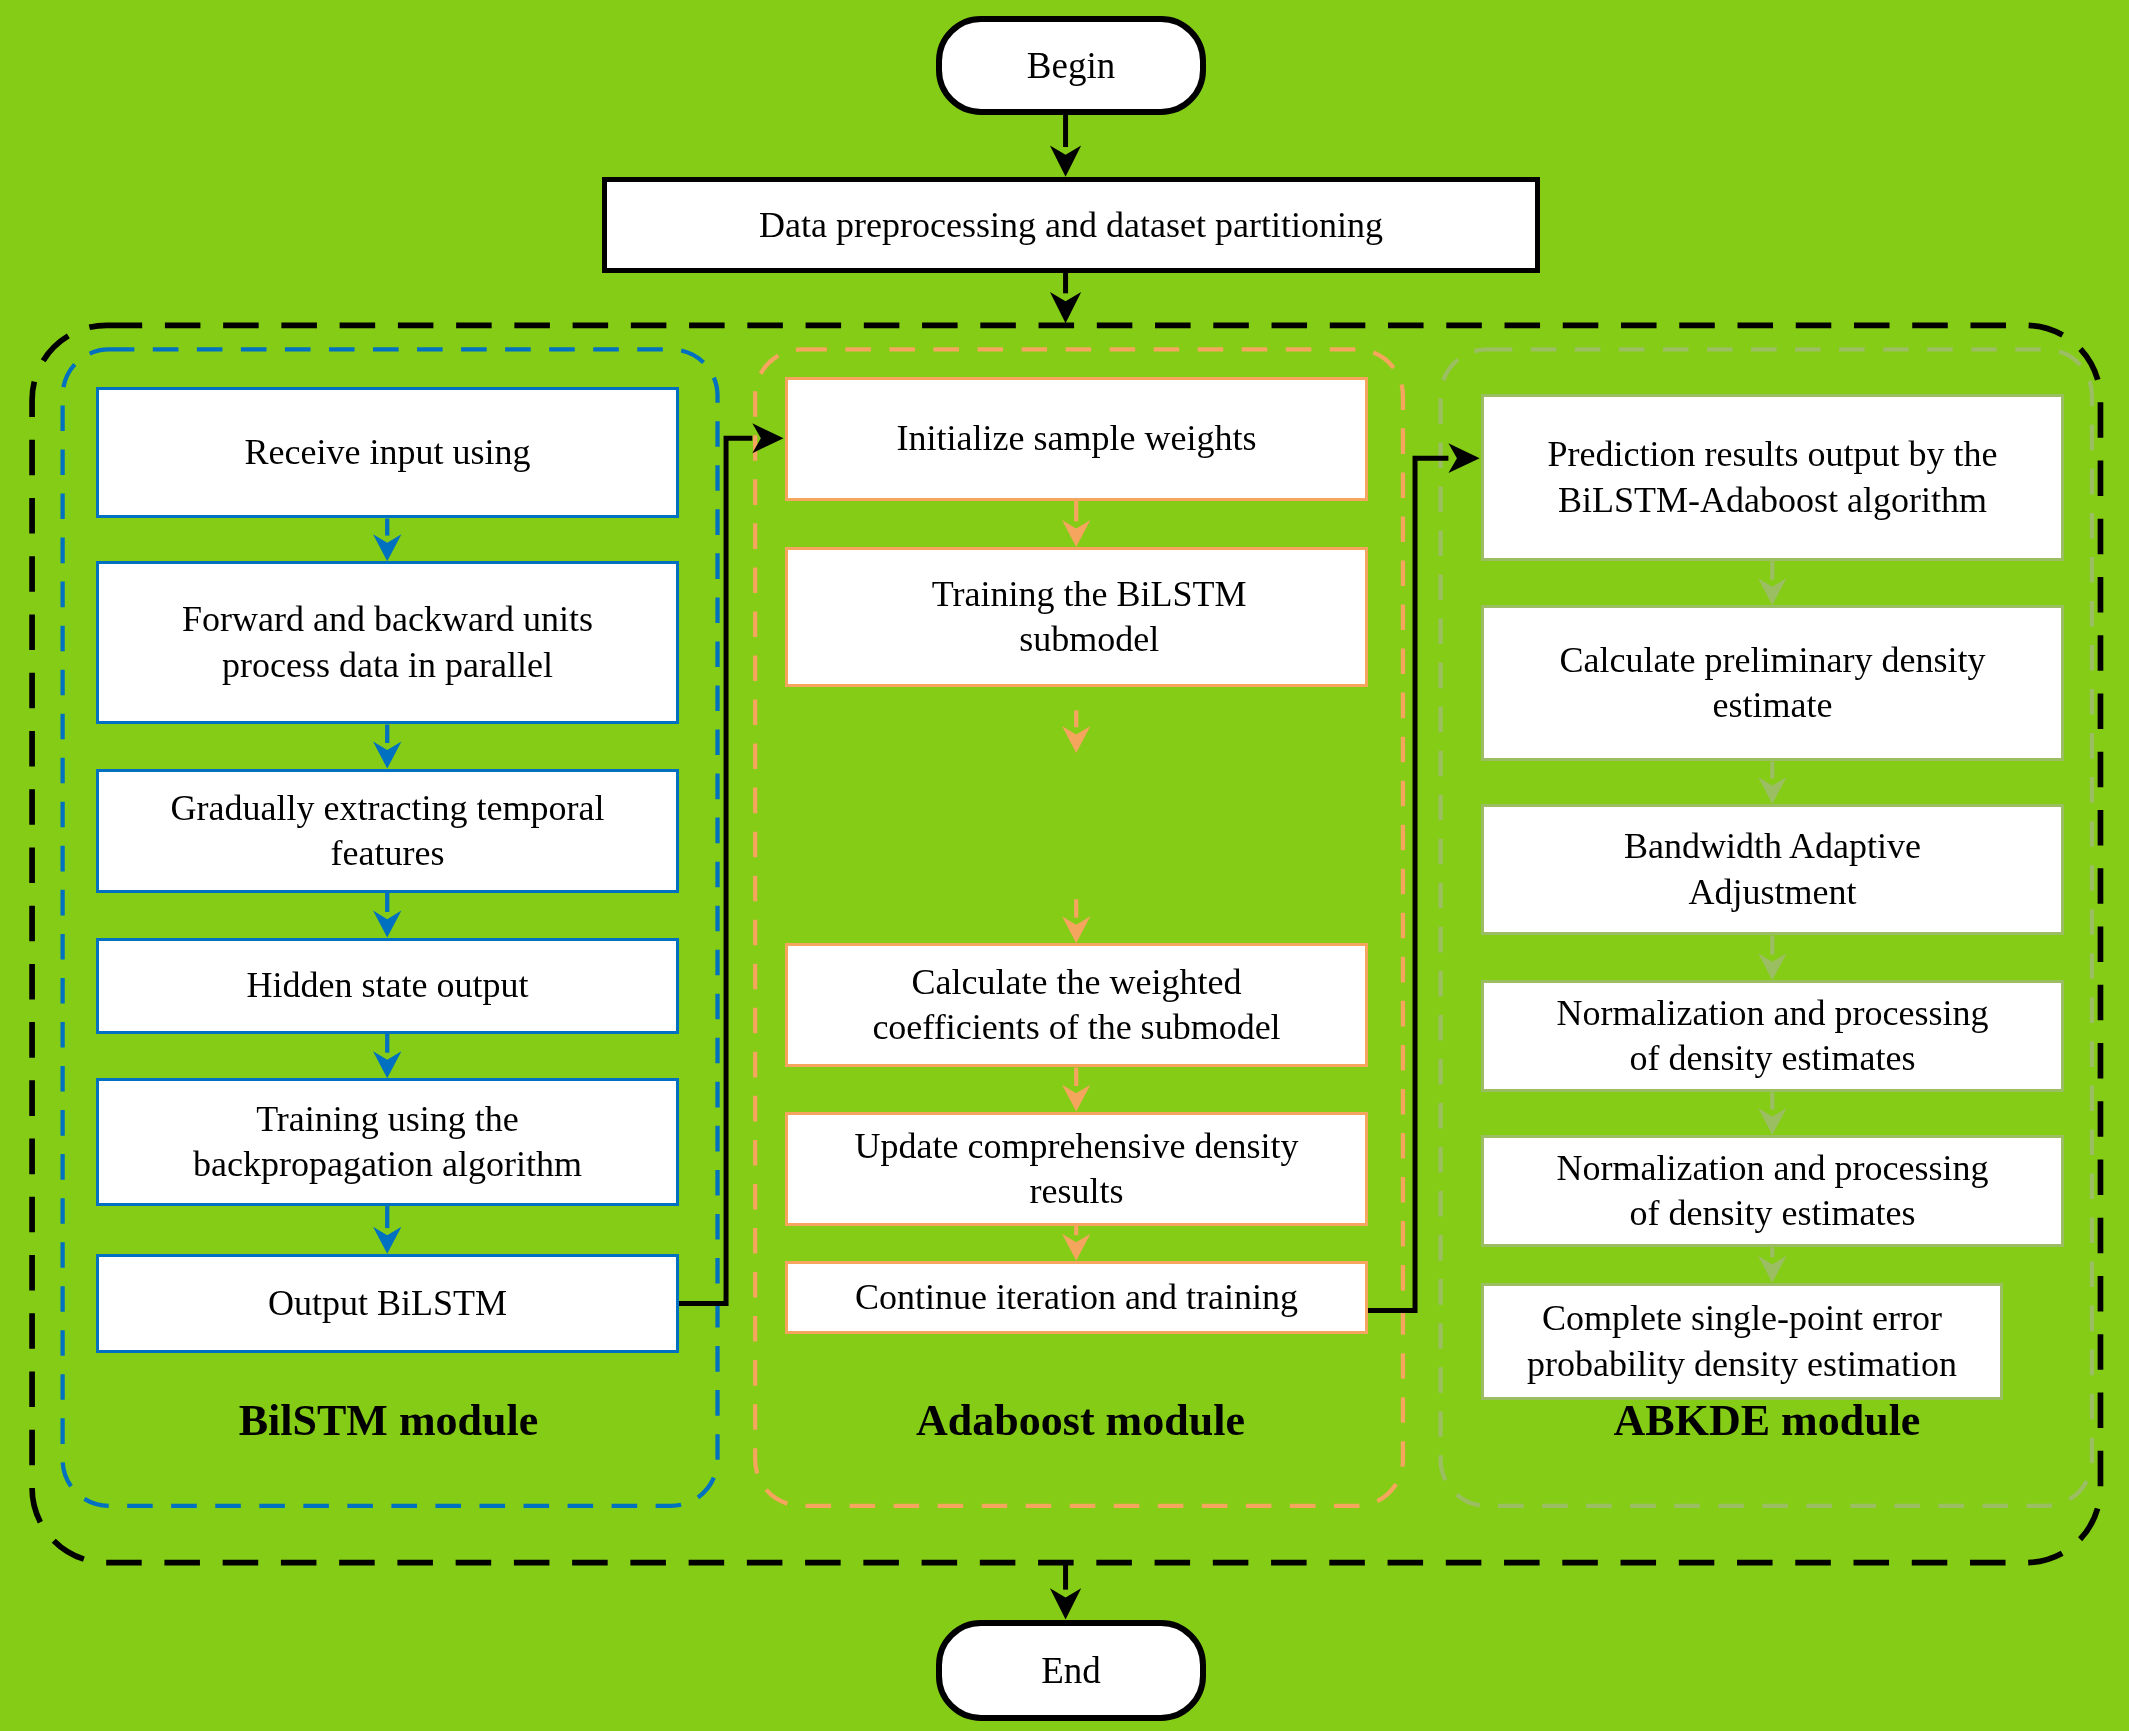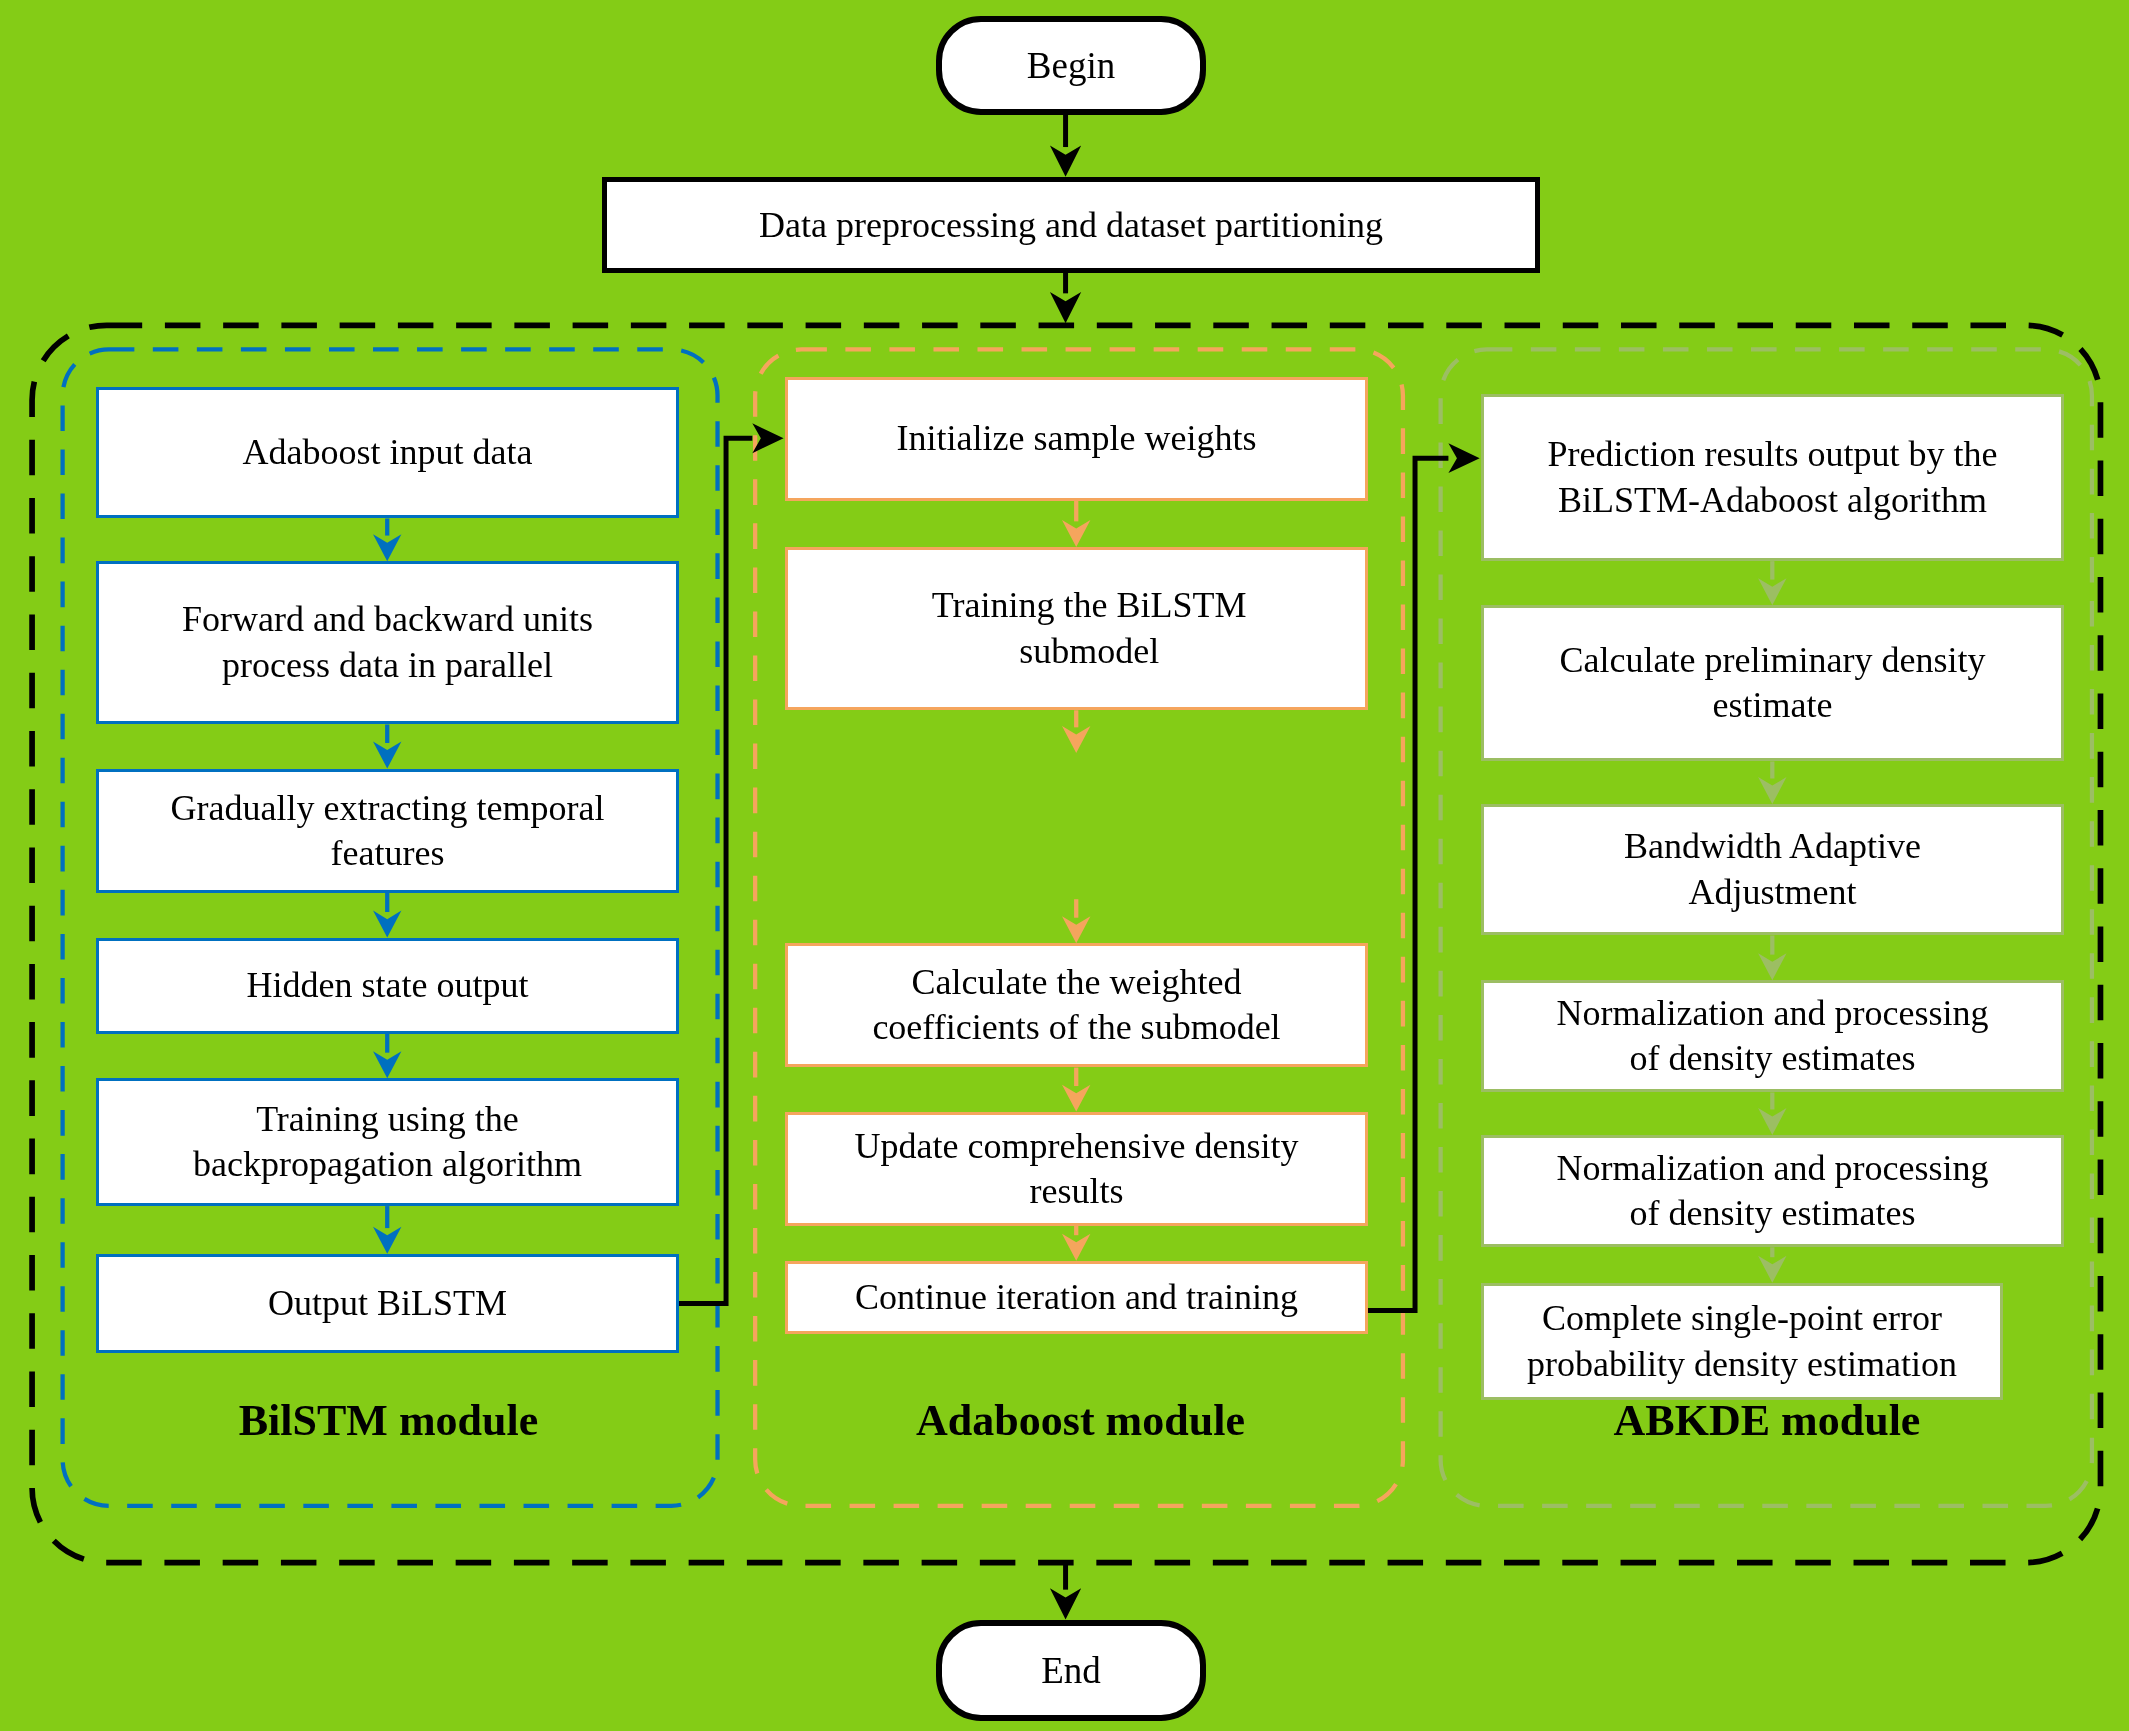--- a/index.html
+++ b/index.html
@@ -103,33 +103,33 @@
     <path class="stem-green" d="M2495 1756 V1770"></path>
     <polygon class="head-green" points="2475,1768 2495,1806 2515,1768 2495,1780"></polygon>
   </svg>
 
   <div class="node" style="left:936px; top:15.6px; width:270px; height:99px;">Begin</div>
 
   <div class="title-box" style="left:602px; top:177px; width:938px; height:96px;">Data preprocessing and dataset partitioning</div>
 
   <div class="node" style="left:936px; top:1620px; width:270px; height:101px;">End</div>
 
-  <div class="box b-blue" style="left:96px; top:387px;  width:583px; height:131px;">Adaboost input data</div>
+  <div class="box b-blue" style="left:96px; top:387px;  width:583px; height:131px;">Receive input using</div>
   <div class="box b-blue" style="left:96px; top:561px;  width:583px; height:163px;">Forward and backward units
 process data in parallel</div>
   <div class="box b-blue" style="left:96px; top:769px; width:583px; height:124px;">Gradually extracting temporal
 features</div>
   <div class="box b-blue" style="left:96px; top:938px; width:583px; height:96px;">Hidden state output</div>
   <div class="box b-blue" style="left:96px; top:1078px; width:583px; height:128px;">Training using the
 backpropagation algorithm</div>
   <div class="box b-blue" style="left:96px; top:1254px; width:583px; height:99px;">Output BiLSTM</div>
   <div class="module-label" style="left:60px; top:1385px; width:657px; height:71px;">BilSTM module</div>
 
   <div class="box b-orange" style="left:785px; top:377px;  width:583px; height:124px;">Initialize sample weights</div>
-  <div class="box b-orange" style="left:785px; top:547px;  width:583px; height:163px;padding-left:41px;">Training the BiLSTM
+  <div class="box b-orange" style="left:785px; top:547px;  width:583px; height:140px;padding-left:41px;">Training the BiLSTM
 submodel</div>
   <div class="box b-orange" style="left:785px; top:943px; width:583px; height:124px;">Calculate the weighted
 coefficients of the submodel</div>
   <div class="box b-orange" style="left:785px; top:1112px; width:583px; height:114px;">Update comprehensive density
 results</div>
   <div class="box b-orange" style="left:785px; top:1261px; width:583px; height:73px;">Continue iteration and training</div>
   <div class="module-label" style="left:757px; top:1385px; width:647px; height:71px;">Adaboost module</div>
 
   <div class="box b-green" style="left:1481px; top:394px;  width:583px; height:167px;">Prediction results output by the
 BiLSTM-Adaboost algorithm</div>

